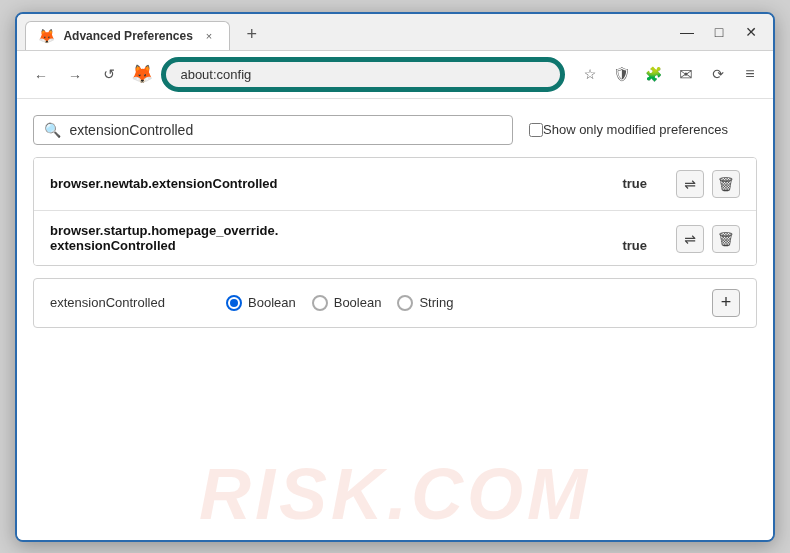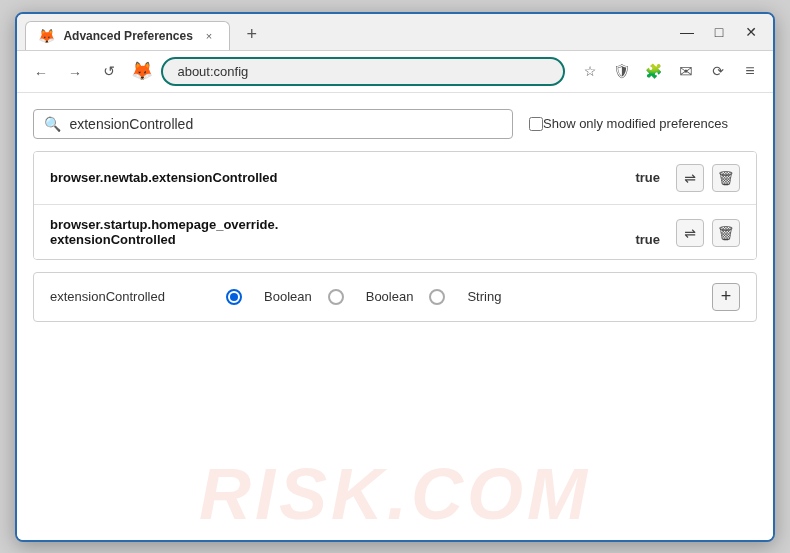--- a/index.html
+++ b/index.html
@@ -119,21 +119,21 @@
       justify-content: center;
       border-radius: 50%;
       cursor: pointer;
       font-size: 14px;
       color: #555;
     }
 
     .address-bar {
       flex: 1;
       background: #f0f0f0;
-      border: 2px solid #0f766e;
+      border: 5px solid #0f766e;
       border-radius: 20px;
       padding: 5px 14px;
       font-size: 13px;
       color: #333;
       display: flex;
       align-items: center;
     }
 
     .toolbar-icons {
       display: flex;
@@ -229,21 +229,21 @@
       overflow: hidden;
       margin-bottom: 12px;
     }
 
     .result-row {
       display: flex;
       align-items: center;
       padding: 12px 16px;
       border-bottom: 1px solid #e0e0e0;
       background: #fff;
-      gap: 8px;
+      gap: 21px;
     }
 
     .result-row:last-child {
       border-bottom: none;
       align-items: flex-end;
     }
 
     .pref-name {
       font-weight: bold;
       font-size: 13px;
@@ -298,21 +298,21 @@
     .radio-group {
       display: flex;
       align-items: center;
       gap: 16px;
       flex: 1;
     }
 
     .radio-option {
       display: flex;
       align-items: center;
-      gap: 22px;
+      gap: 6px;
       font-size: 13px;
       color: #333;
       cursor: pointer;
     }
 
     .radio-circle {
       width: 16px;
       height: 16px;
       border-radius: 50%;
       border: 2px solid #aaa;

